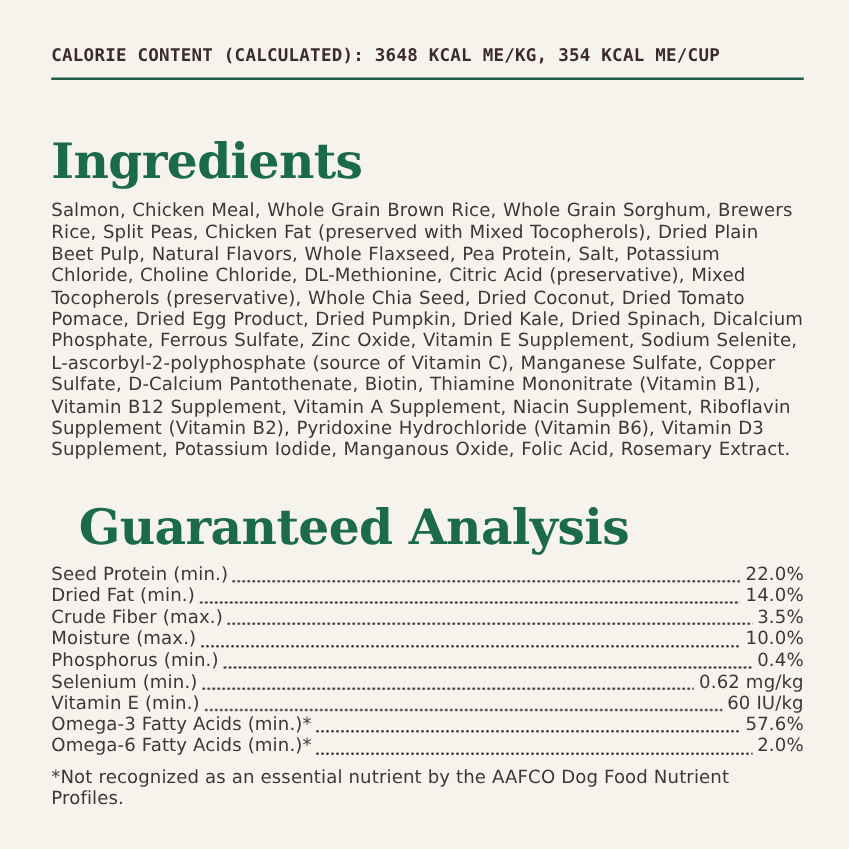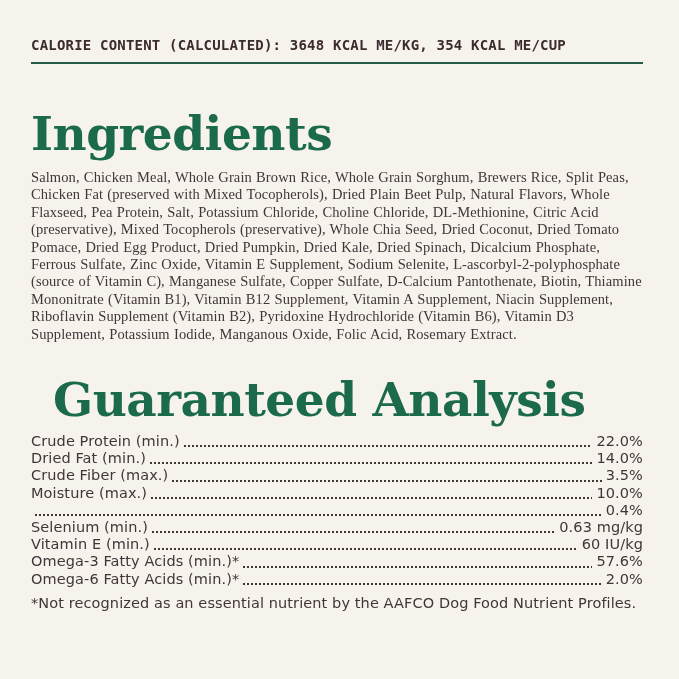--- a/index.html
+++ b/index.html
@@ -13,54 +13,53 @@
   html, body { width: 679px; height: 679px; }
   body {
     background: var(--bg);
     font-family: "DejaVu Sans", "Liberation Sans", sans-serif;
     color: var(--body-text);
     overflow: hidden;
   }
   .page {
     width: 679px;
     height: 679px;
-    padding: 37px 36px 0 31px;
+    padding: 37px 36px 0 41px;
   }
   .calorie-line {
     font-family: "DejaVu Sans Mono", "Liberation Mono", monospace;
     font-weight: 700;
     font-size: 14px;
     line-height: 17px;
     letter-spacing: 0.2px;
     color: var(--calorie-text);
     white-space: nowrap;
   }
   .rule {
     margin-top: 8px;
     height: 2px;
     background: var(--rule-green);
     border: none;
   }
   .section-title {
     font-family: "DejaVu Serif", "Liberation Serif", serif;
     font-weight: 700;
     color: var(--heading-green);
-    font-size: 47px;
+    font-size: 39px;
     line-height: 1.0;
     letter-spacing: -0.5px;
   }
   .title-ingredients { margin-top: 46px; }
   .title-analysis { margin-top: 33px; margin-left: 22px; }
   .ingredients-text {
     margin-top: 12px;
     font-size: 14.5px;
     line-height: 17.4px;
     letter-spacing: 0.1px;
     word-spacing: 0.5px;
-    font-family: Liberation Serif, serif;
   }
   .ga-table { margin-top: 10px; }
   .ga-row {
     display: flex;
     align-items: baseline;
     height: 17.2px;
     font-size: 14.5px;
     line-height: 17.2px;
     letter-spacing: 0.1px;
   }
@@ -94,21 +93,21 @@
 
   <div class="section-title title-ingredients">Ingredients</div>
 
   <div class="ingredients-text">Salmon, Chicken Meal, Whole Grain Brown Rice, Whole Grain Sorghum, Brewers Rice, Split Peas, Chicken Fat (preserved with Mixed Tocopherols), Dried Plain Beet Pulp, Natural Flavors, Whole Flaxseed, Pea Protein, Salt, Potassium Chloride, Choline Chloride, DL-Methionine, Citric Acid (preservative), Mixed Tocopherols (preservative), Whole Chia Seed, Dried Coconut, Dried Tomato Pomace, Dried Egg Product, Dried Pumpkin, Dried Kale, Dried Spinach, Dicalcium Phosphate, Ferrous Sulfate, Zinc Oxide, Vitamin E Supplement, Sodium Selenite, L-ascorbyl-2-polyphosphate (source of Vitamin C), Manganese Sulfate, Copper Sulfate, D-Calcium Pantothenate, Biotin, Thiamine Mononitrate (Vitamin B1), Vitamin B12 Supplement, Vitamin A Supplement, Niacin Supplement, Riboflavin Supplement (Vitamin B2), Pyridoxine Hydrochloride (Vitamin B6), Vitamin D3 Supplement, Potassium Iodide, Manganous Oxide, Folic Acid, Rosemary Extract.</div>
 
   <div class="section-title title-analysis">Guaranteed Analysis</div>
 
   <div class="ga-table">
 
     <div class="ga-row">
-      <span class="ga-label">Crude Protein (min.)</span>
+      <span class="ga-label">Seed Protein (min.)</span>
       <span class="ga-leader"></span>
       <span class="ga-value">22.0%</span>
     </div>
 
     <div class="ga-row">
       <span class="ga-label">Dried Fat (min.)</span>
       <span class="ga-leader"></span>
       <span class="ga-value">14.0%</span>
     </div>
 
@@ -119,28 +118,29 @@
     </div>
 
     <div class="ga-row">
       <span class="ga-label">Moisture (max.)</span>
       <span class="ga-leader"></span>
       <span class="ga-value">10.0%</span>
     </div>
 
 
     <div class="ga-row">
+      <span class="ga-label">Phosphorus (min.)</span>
       <span class="ga-leader"></span>
       <span class="ga-value">0.4%</span>
     </div>
 
     <div class="ga-row">
       <span class="ga-label">Selenium (min.)</span>
       <span class="ga-leader"></span>
-      <span class="ga-value">0.63 mg/kg</span>
+      <span class="ga-value">0.62 mg/kg</span>
     </div>
 
     <div class="ga-row">
       <span class="ga-label">Vitamin E (min.)</span>
       <span class="ga-leader"></span>
       <span class="ga-value">60 IU/kg</span>
     </div>
 
     <div class="ga-row">
       <span class="ga-label">Omega-3 Fatty Acids (min.)*</span>

